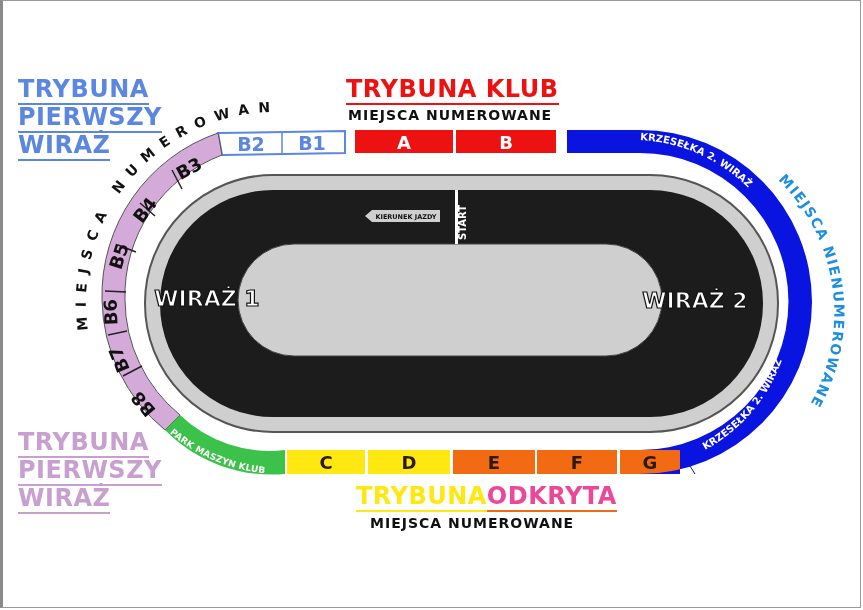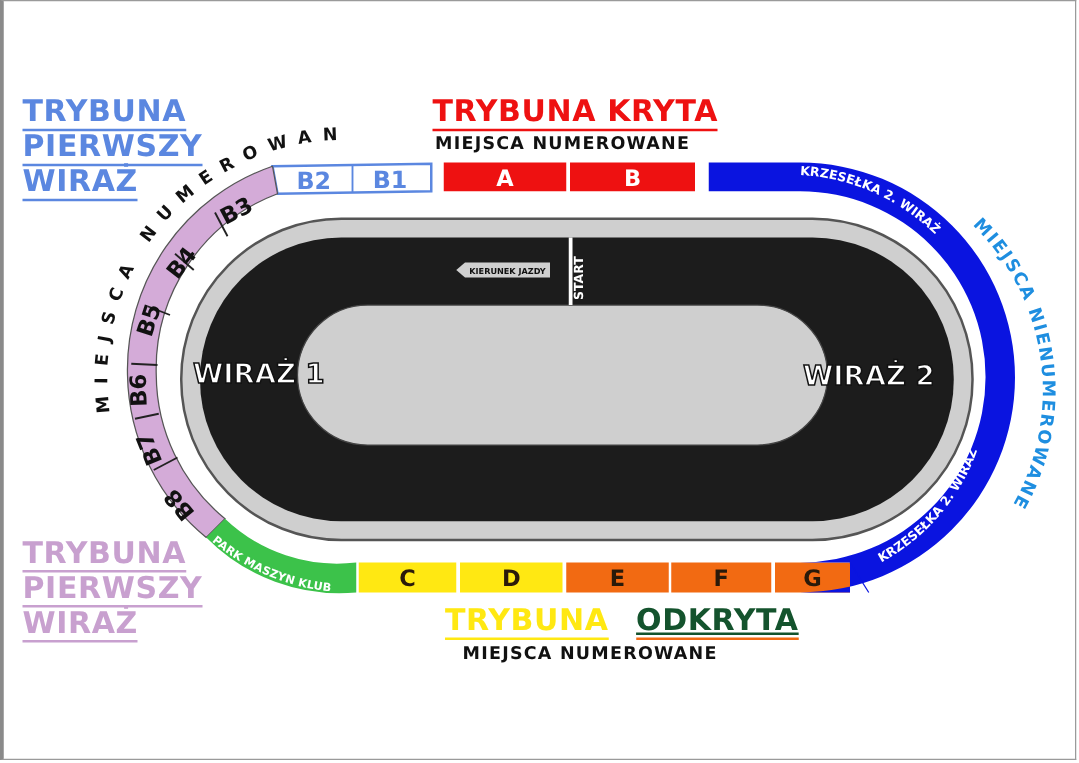--- a/index.html
+++ b/index.html
@@ -114,20 +114,20 @@
   <div class="uline">WIRAŻ</div>
 </div>
 
 <div class="lbl stand-title" style="left:18px; top:430px; color:#c8a0cf;">
   <div class="uline">TRYBUNA</div><br>
   <div class="uline">PIERWSZY</div><br>
   <div class="uline">WIRAŻ</div>
 </div>
 
 <div class="lbl stand-title" style="left:346px; top:77px; color:#ee1111;">
-  <span class="uline">TRYBUNA KRYTA</span>
+  <span class="uline">TRYBUNA KLUB</span>
 </div>
 <div class="lbl sub" style="left:348px; top:108px;">MIEJSCA NUMEROWANE</div>
 
 <div class="lbl stand-title" style="left:356px; top:484px;">
-  <span class="uline" style="color:#ffe812; border-color:#ffe812;">TRYBUNA</span><span class="uline" style="color:#14532d; border-color:#f26a12; margin-left:22px;text-decoration:underline;">ODKRYTA</span>
+  <span class="uline" style="color:#ffe812; border-color:#ffe812;">TRYBUNA</span><span class="uline" style="color:#ec4899; border-color:#f26a12; margin-left:0;">ODKRYTA</span>
 </div>
 <div class="lbl sub" style="left:370px; top:516px;">MIEJSCA NUMEROWANE</div>
 
 </body></html>

